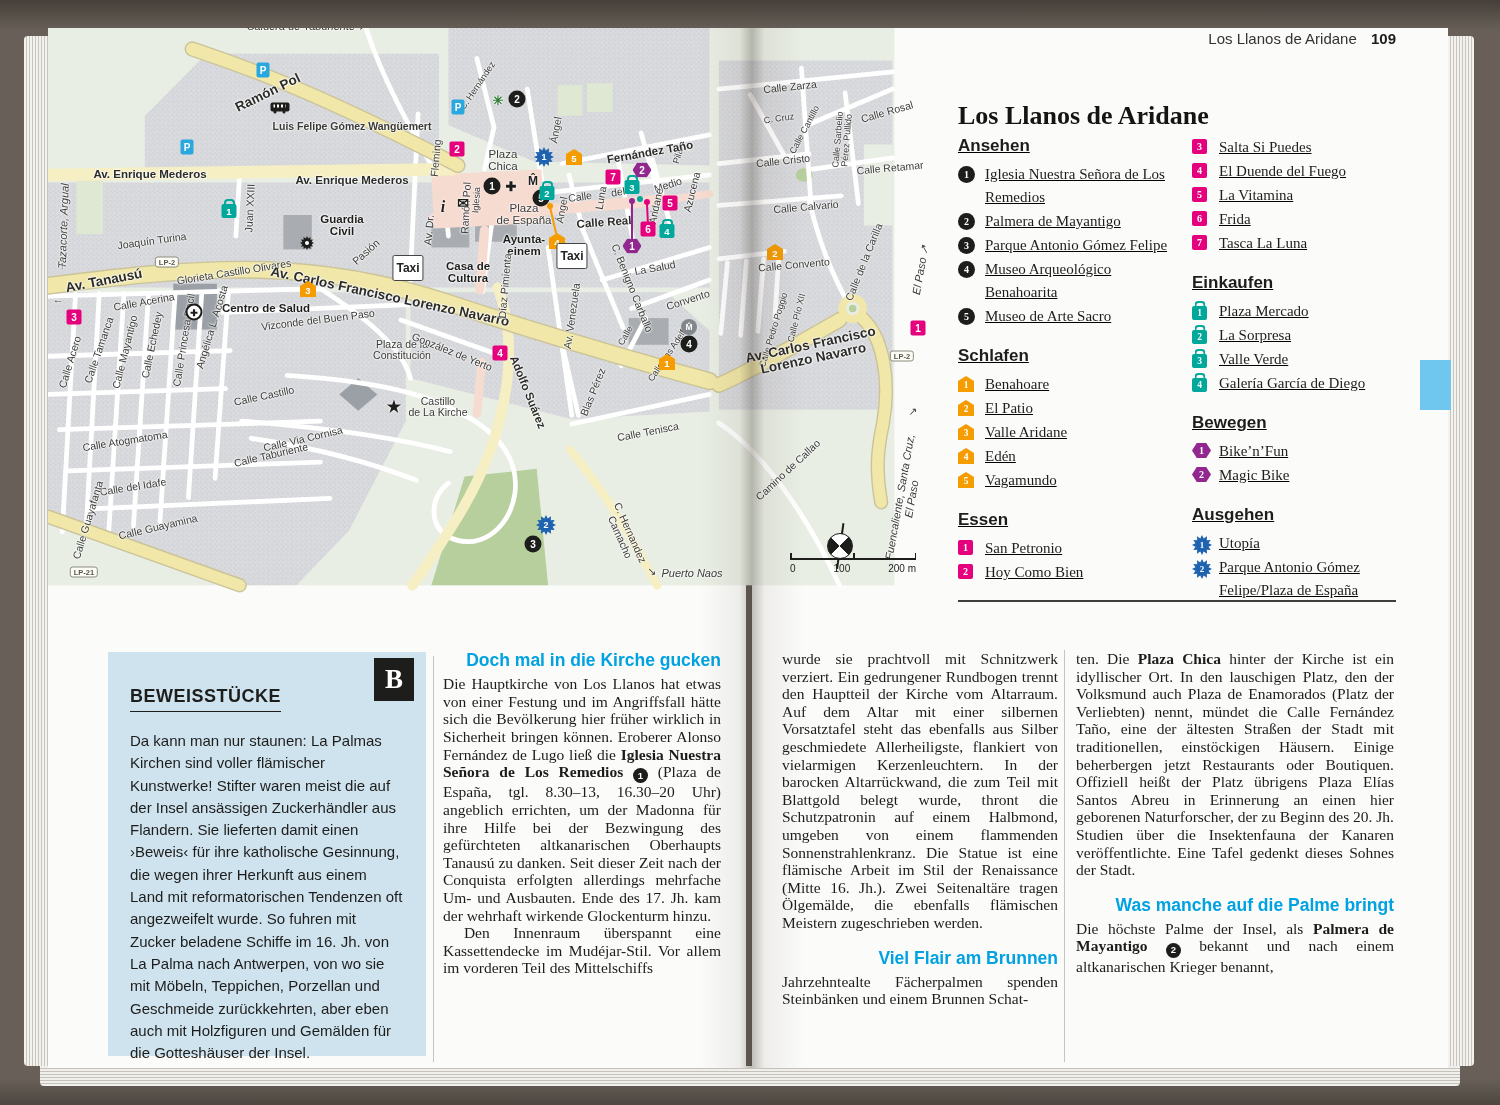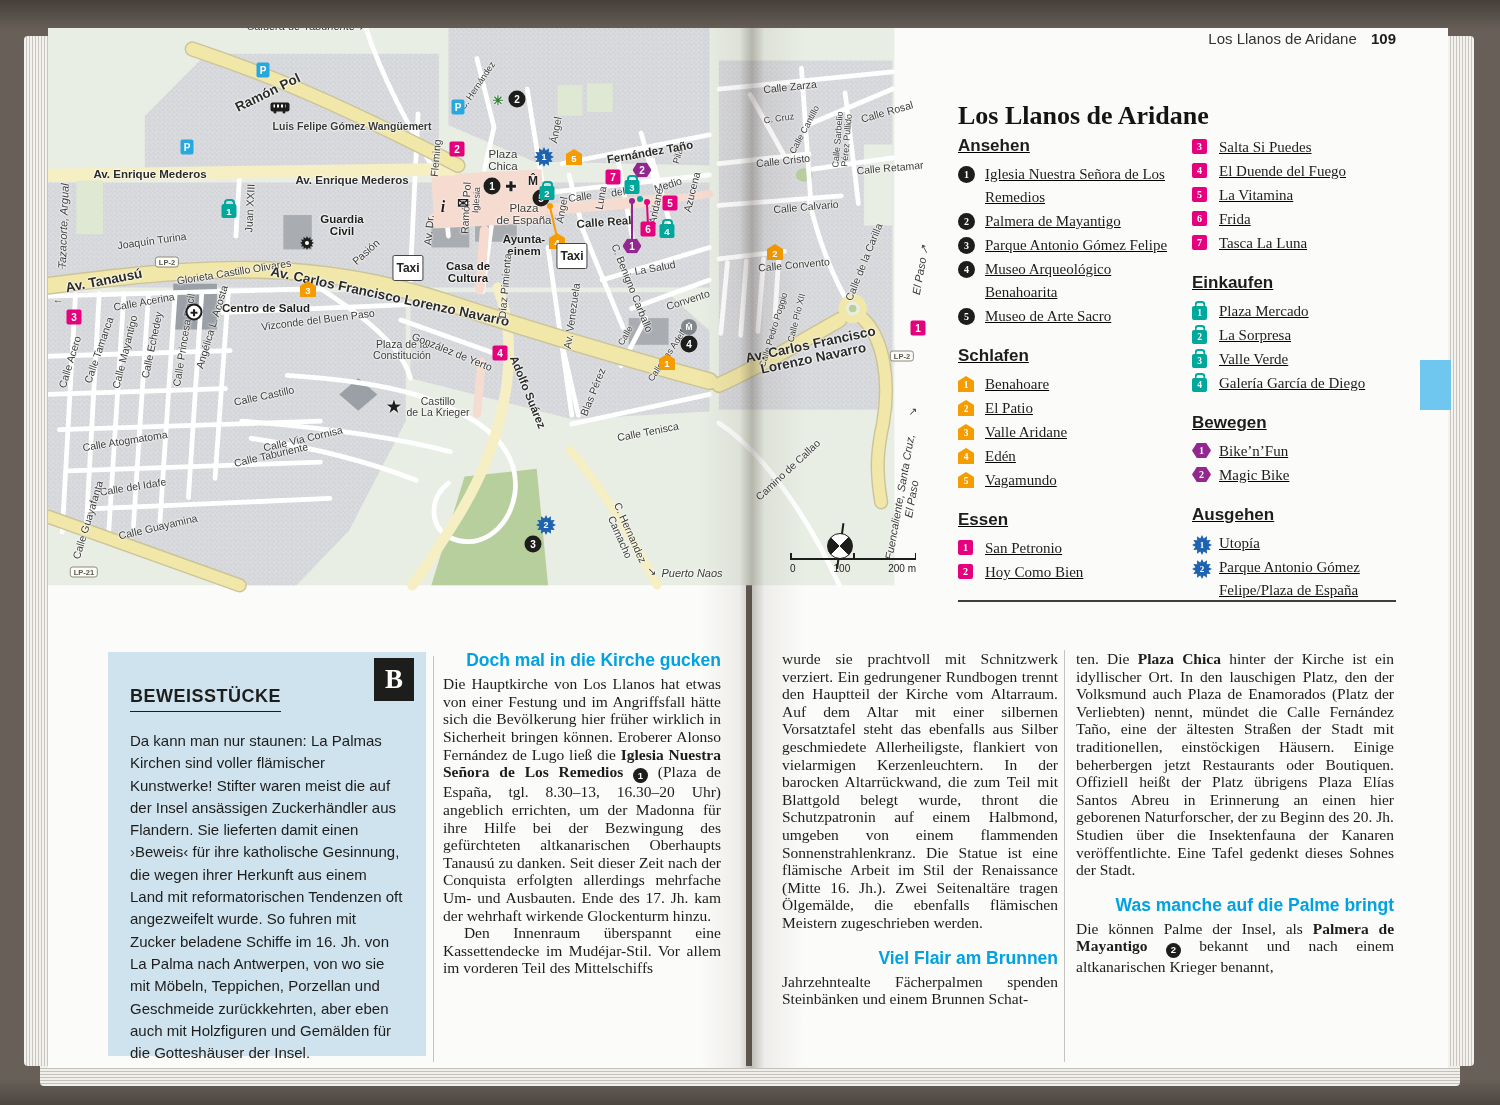--- a/index.html
+++ b/index.html
@@ -285,21 +285,21 @@
       <span class="mlbl" style="left: 85px; top: 459px; transform: translate(-50%, -50%) rotate(-9deg);">Calle del Idafe</span>
       <span class="mlbl" style="left: 110px; top: 499px; transform: translate(-50%, -50%) rotate(-13deg);">Calle Guayamina</span>
       <span class="mlbl" style="left: 40px; top: 492px; transform: translate(-50%, -50%) rotate(-73deg);">Calle Guayafanta</span>
       <span class="mlbl" style="left: 216px; top: 368px; transform: translate(-50%, -50%) rotate(-12deg);">Calle Castillo</span>
       <span class="mlbl" style="left: 255px; top: 411px; transform: translate(-50%, -50%) rotate(-13deg);">Calle Via Cornisa</span>
       <span class="mlbl" style="left: 223px; top: 427px; transform: translate(-50%, -50%) rotate(-13deg);">Calle Taburiente</span>
       <span class="mlbl" style="left: 354px; top: 322px; transform: translate(-50%, -50%) rotate(0deg);">Plaza de la
 Constitución</span>
       <span class="mlbl" style="left: 404px; top: 324px; transform: translate(-50%, -50%) rotate(22deg);">González de Yerto</span>
       <span class="mlbl" style="left: 390px; top: 379px; transform: translate(-50%, -50%) rotate(0deg);">Castillo
-de La Krieger</span>
+de La Kirche</span>
       <span class="mlbl ml-b" style="left: 480px; top: 364px; transform: translate(-50%, -50%) rotate(68deg);">Adolfo Suárez</span>
       <span class="mlbl" style="left: 545px; top: 364px; transform: translate(-50%, -50%) rotate(-68deg);">Blas Pérez</span>
       <span class="mlbl" style="left: 600px; top: 404px; transform: translate(-50%, -50%) rotate(-11deg);">Calle Tenisca</span>
       <span class="mlbl ml-sm" style="left: 622px; top: 324px; transform: translate(-50%, -50%) rotate(-56deg);">Calle Las Adelfas</span>
       <span class="mlbl ml-sm" style="left: 578px; top: 308px; transform: translate(-50%, -50%) rotate(-60deg);">Calle</span>
       <span class="mlbl" style="left: 640px; top: 272px; transform: translate(-50%, -50%) rotate(-18deg);">Convento</span>
       <span class="mlbl" style="left: 577px; top: 507px; transform: translate(-50%, -50%) rotate(66deg);">C. Hernandez
 Camacho</span>
       <span class="mlbl ml-it" style="left: 644px; top: 546px; transform: translate(-50%, -50%) rotate(0deg);">Puerto Naos</span>
       <span class="mlbl" style="left: 604px; top: 544px; transform: translate(-50%, -50%) rotate(0deg);">↘</span>
@@ -487,16 +487,16 @@
 </div>
 <div class="artcol" id="art3" style="left:782px;top:650px;width:276px">
   <p><span>wurde sie prachtvoll mit Schnitzwerk verziert. Ein gedrungener Rundbogen trennt den Hauptteil der Kirche vom Altarraum. Auf dem Altar mit einer silbernen Vorsatztafel steht das ebenfalls aus Silber geschmiedete Allerheiligste, flankiert von vielarmigen Kerzenleuchtern. In der barocken Altarrückwand, die zum Teil mit Blattgold belegt wurde, thront die Schutzpatronin auf einem Halbmond, umgeben von einem flammenden Sonnenstrahlenkranz. Die Statue ist eine flämische Arbeit im Stil der Renaissance (Mitte 16. Jh.). Zwei Seitenaltäre tragen Ölgemälde, die ebenfalls flämischen Meistern zugeschrieben werden.</span></p>
   <h4 class="cyan-h mid">Viel Flair am Brunnen</h4>
   <p><span>Jahrzehntealte Fächerpalmen spenden Steinbänken und einem Brunnen Schat-</span></p>
 </div>
 <div class="colrule" style="left:1064px;top:650px;height:412px"></div>
 <div class="artcol" id="art4" style="left:1076px;top:650px;width:318px">
   <p><span>ten. Die </span><strong>Plaza Chica</strong><span> hinter der Kirche ist ein idyllischer Ort. In den lauschigen Platz, den der Volksmund auch Plaza de Enamorados (Platz der Verliebten) nennt, mündet die Calle Fernández Taño, eine der ältesten Straßen der Stadt mit traditionellen, einstöckigen Häusern. Einige beherbergen jetzt Restaurants oder Boutiquen. Offiziell heißt der Platz übrigens Plaza Elías Santos Abreu in Erinnerung an einen hier geborenen Naturforscher, der zu Beginn des 20. Jh. Studien über die Insektenfauna der Kanaren veröffentlichte. Eine Tafel gedenkt dieses Sohnes der Stadt.</span></p>
   <h4 class="cyan-h mid">Was manche auf die Palme bringt</h4>
-  <p><span>Die können Palme der Insel, als </span><strong>Palmera de Mayantigo </strong><span class="imk">2</span><span> bekannt und nach einem altkanarischen Krieger benannt,</span></p>
+  <p><span>Die höchste Palme der Insel, als </span><strong>Palmera de Mayantigo </strong><span class="imk">2</span><span> bekannt und nach einem altkanarischen Krieger benannt,</span></p>
 </div>
 
 <div class="gutter"></div>
 
 </body></html>

